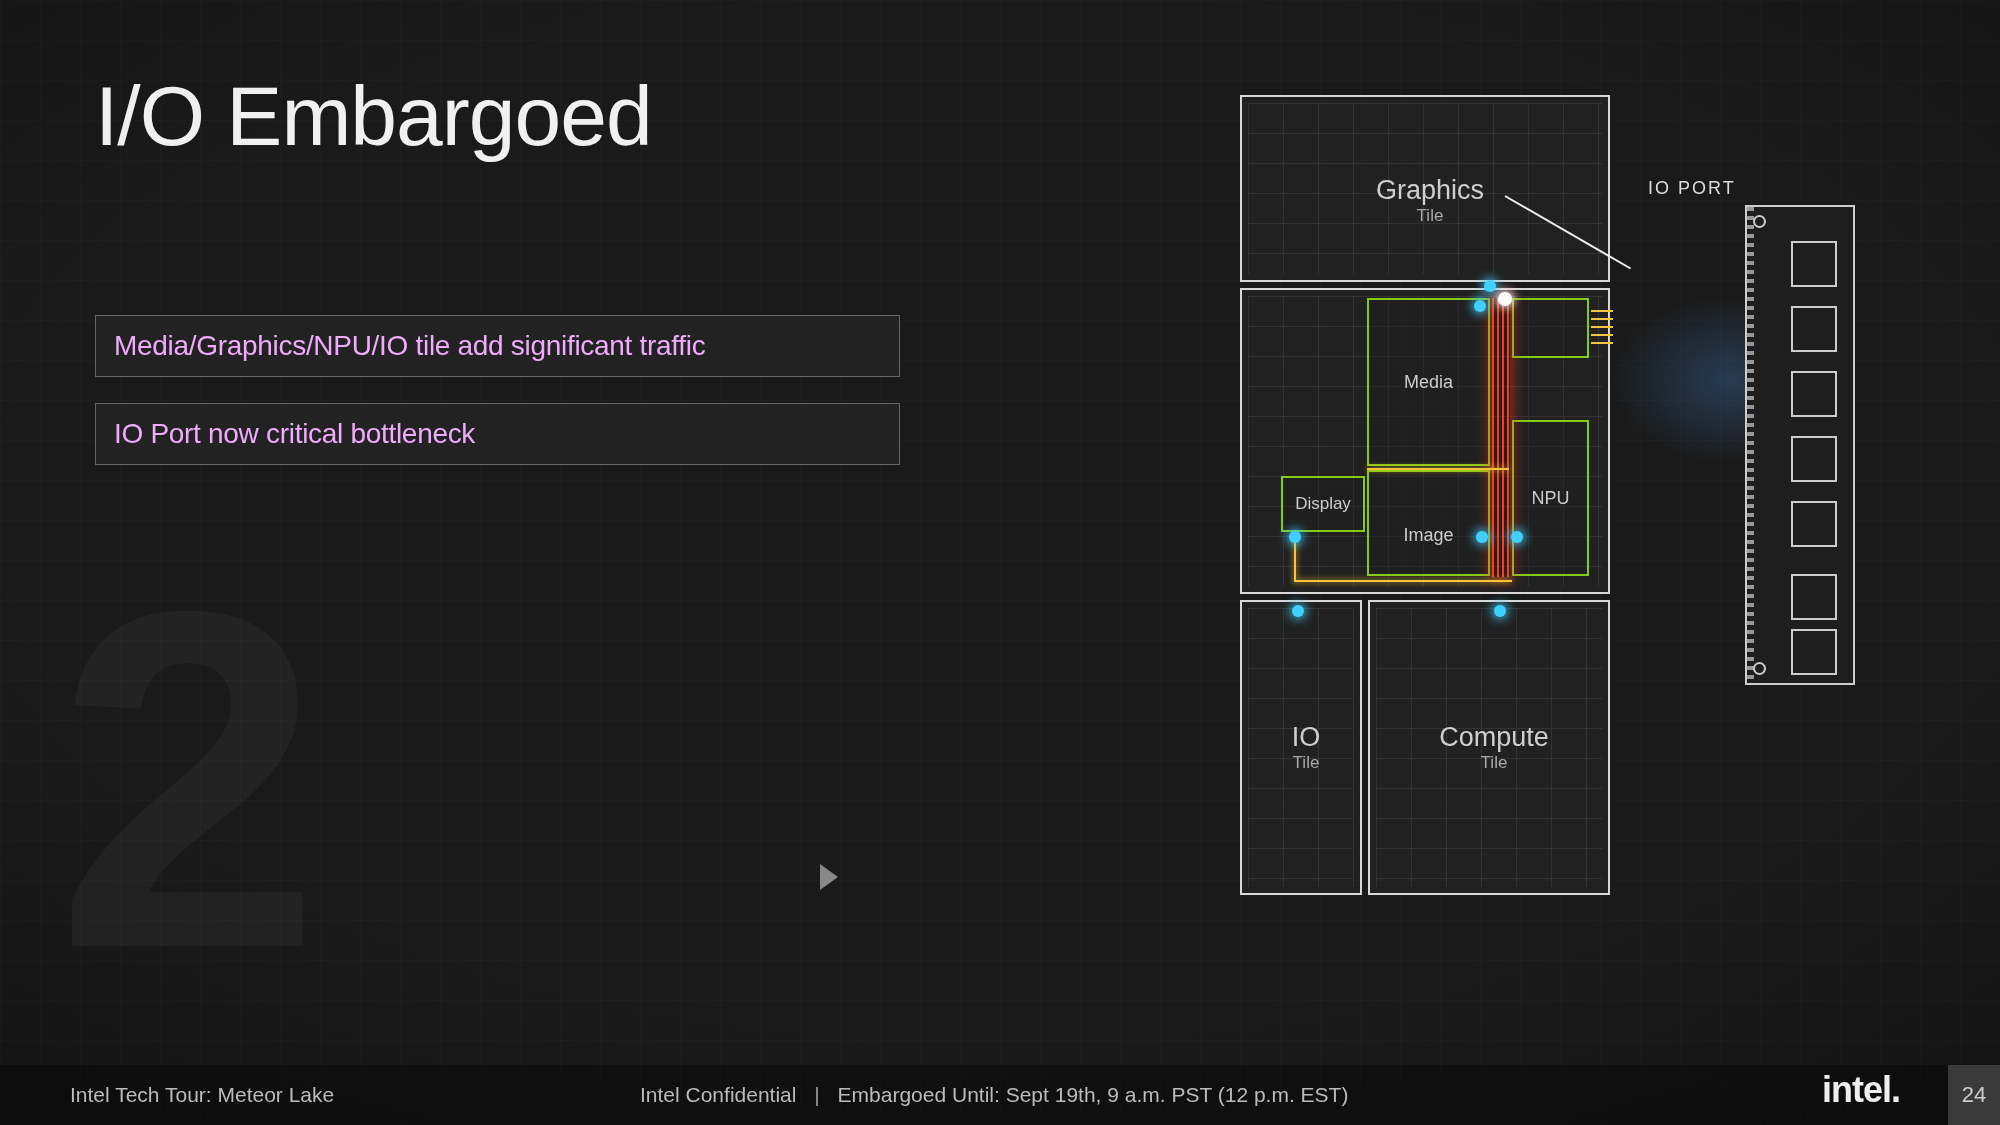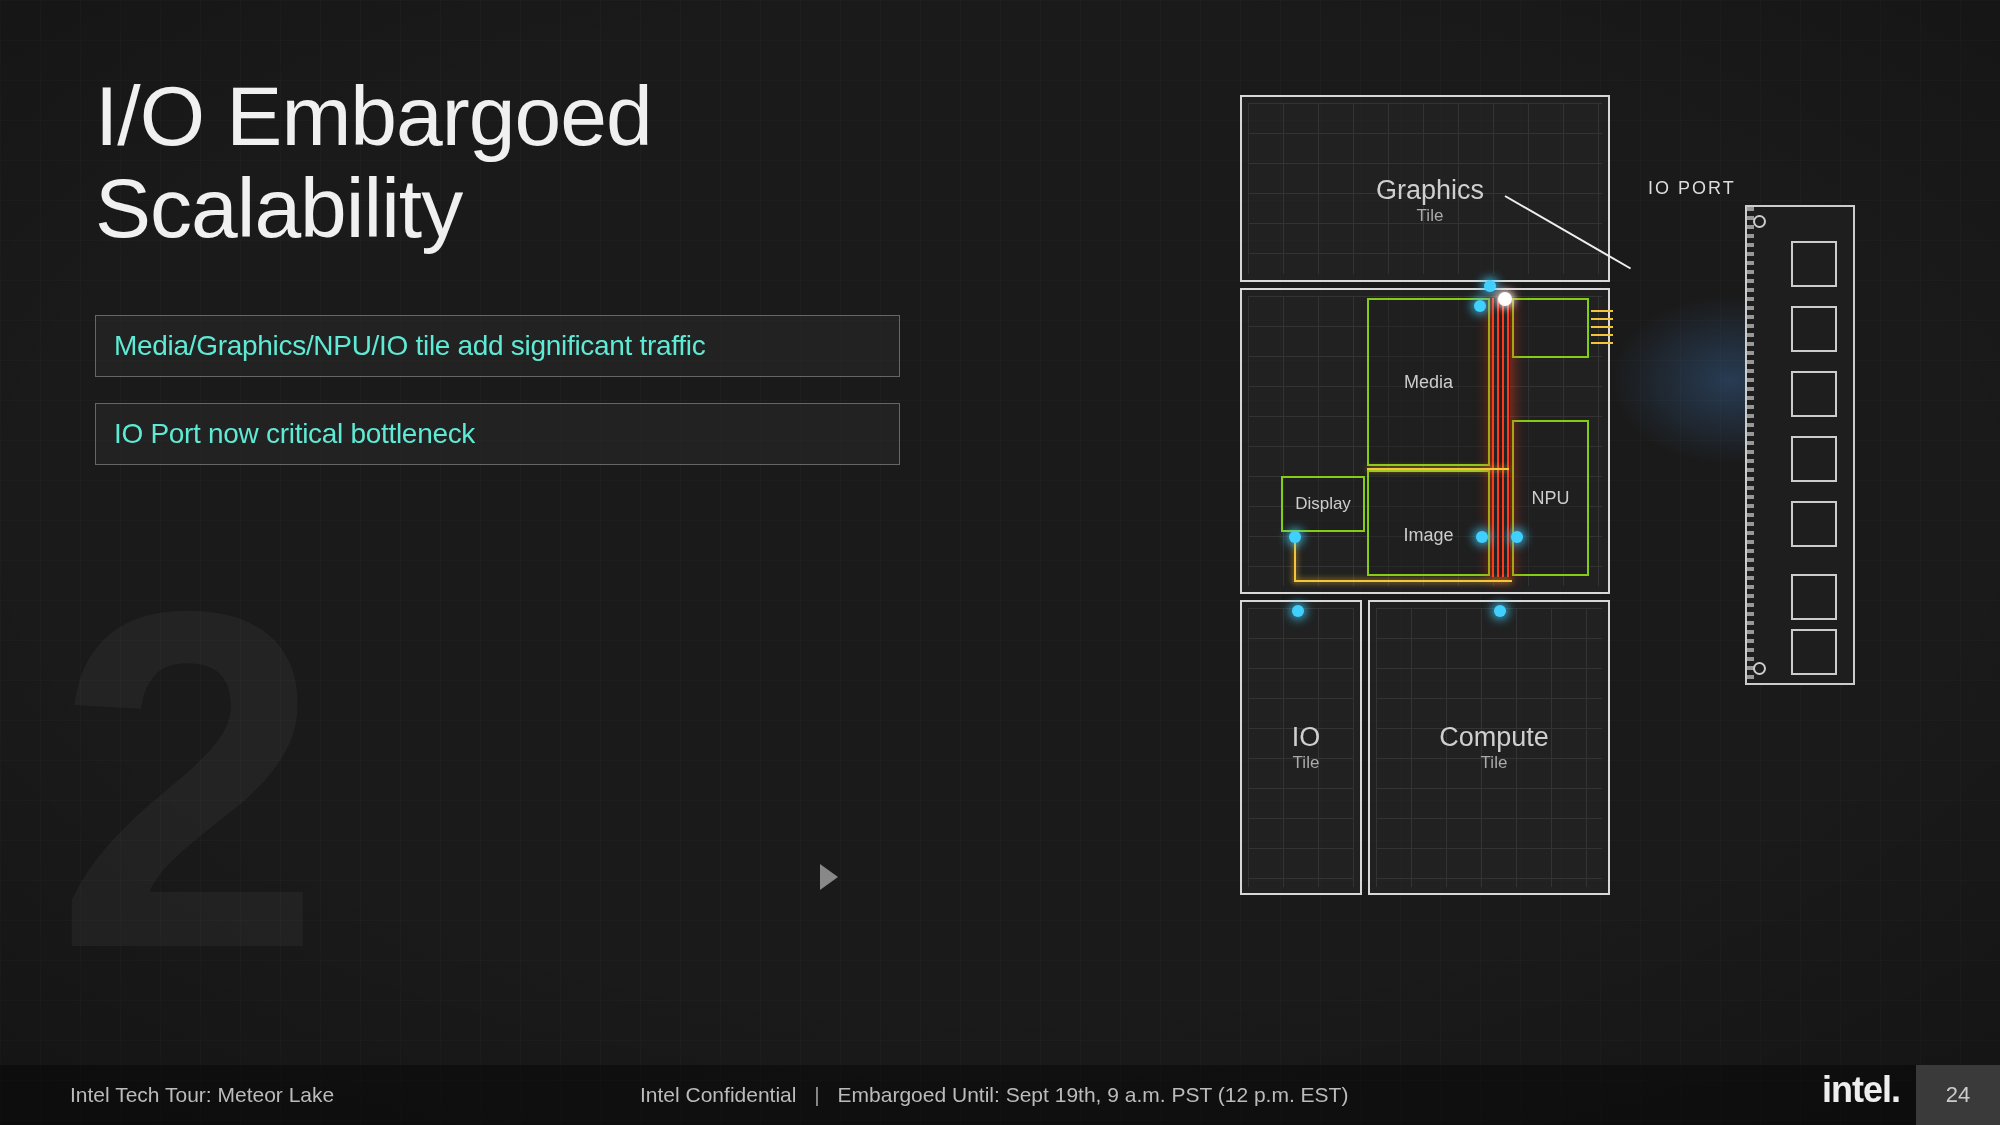--- a/index.html
+++ b/index.html
@@ -32,21 +32,21 @@
     position: absolute;
     left: 95px; top: 315px;
     width: 805px;
   }
   .bullet {
     border: 1px solid #666;
     background: rgba(40,40,40,0.6);
     padding: 14px 18px;
     font-size: 28px;
     font-weight: 300;
-    color: #5eead4;
+    color: #f0abfc;
     margin-bottom: 26px;
     letter-spacing: -0.3px;
   }
   .big-number {
     position: absolute;
     left: 55px; top: 540px;
     font-size: 480px;
     font-weight: 600;
     color: rgba(255,255,255,0.045);
     letter-spacing: -20px;
@@ -79,21 +79,21 @@
     position: absolute; right: 100px; bottom: 14px;
     font-family: Arial, sans-serif;
     font-weight: 700;
     font-size: 36px;
     letter-spacing: -1px;
     color: #eee;
   }
   .logo::after{content:"."; font-size:36px;}
   .pagenum {
     position: absolute; right: 0; bottom: 0;
-    width: 84px; height: 60px;
+    width: 52px; height: 60px;
     background: #3a3a3a;
     display: flex; align-items: center; justify-content: center;
     font-size: 22px; color: #ccc;
   }
 
   
   .diagram {
     position: absolute;
     left: 1240px; top: 95px;
     width: 620px; height: 800px;
@@ -171,21 +171,20 @@
 </style>
 </head>
 <body>
 
 <div class="vignette"></div>
 
 <div class="big-number">2</div>
 
 <div class="title">
   <span>I/O Embargoed</span><br>
-  <span>Scalability</span>
 </div>
 
 <div class="bullets">
   <div class="bullet">Media/Graphics/NPU/IO tile add significant traffic</div>
   <div class="bullet">IO Port now critical bottleneck</div>
 </div>
 
 <div class="play"></div>
 
 <div class="diagram">

